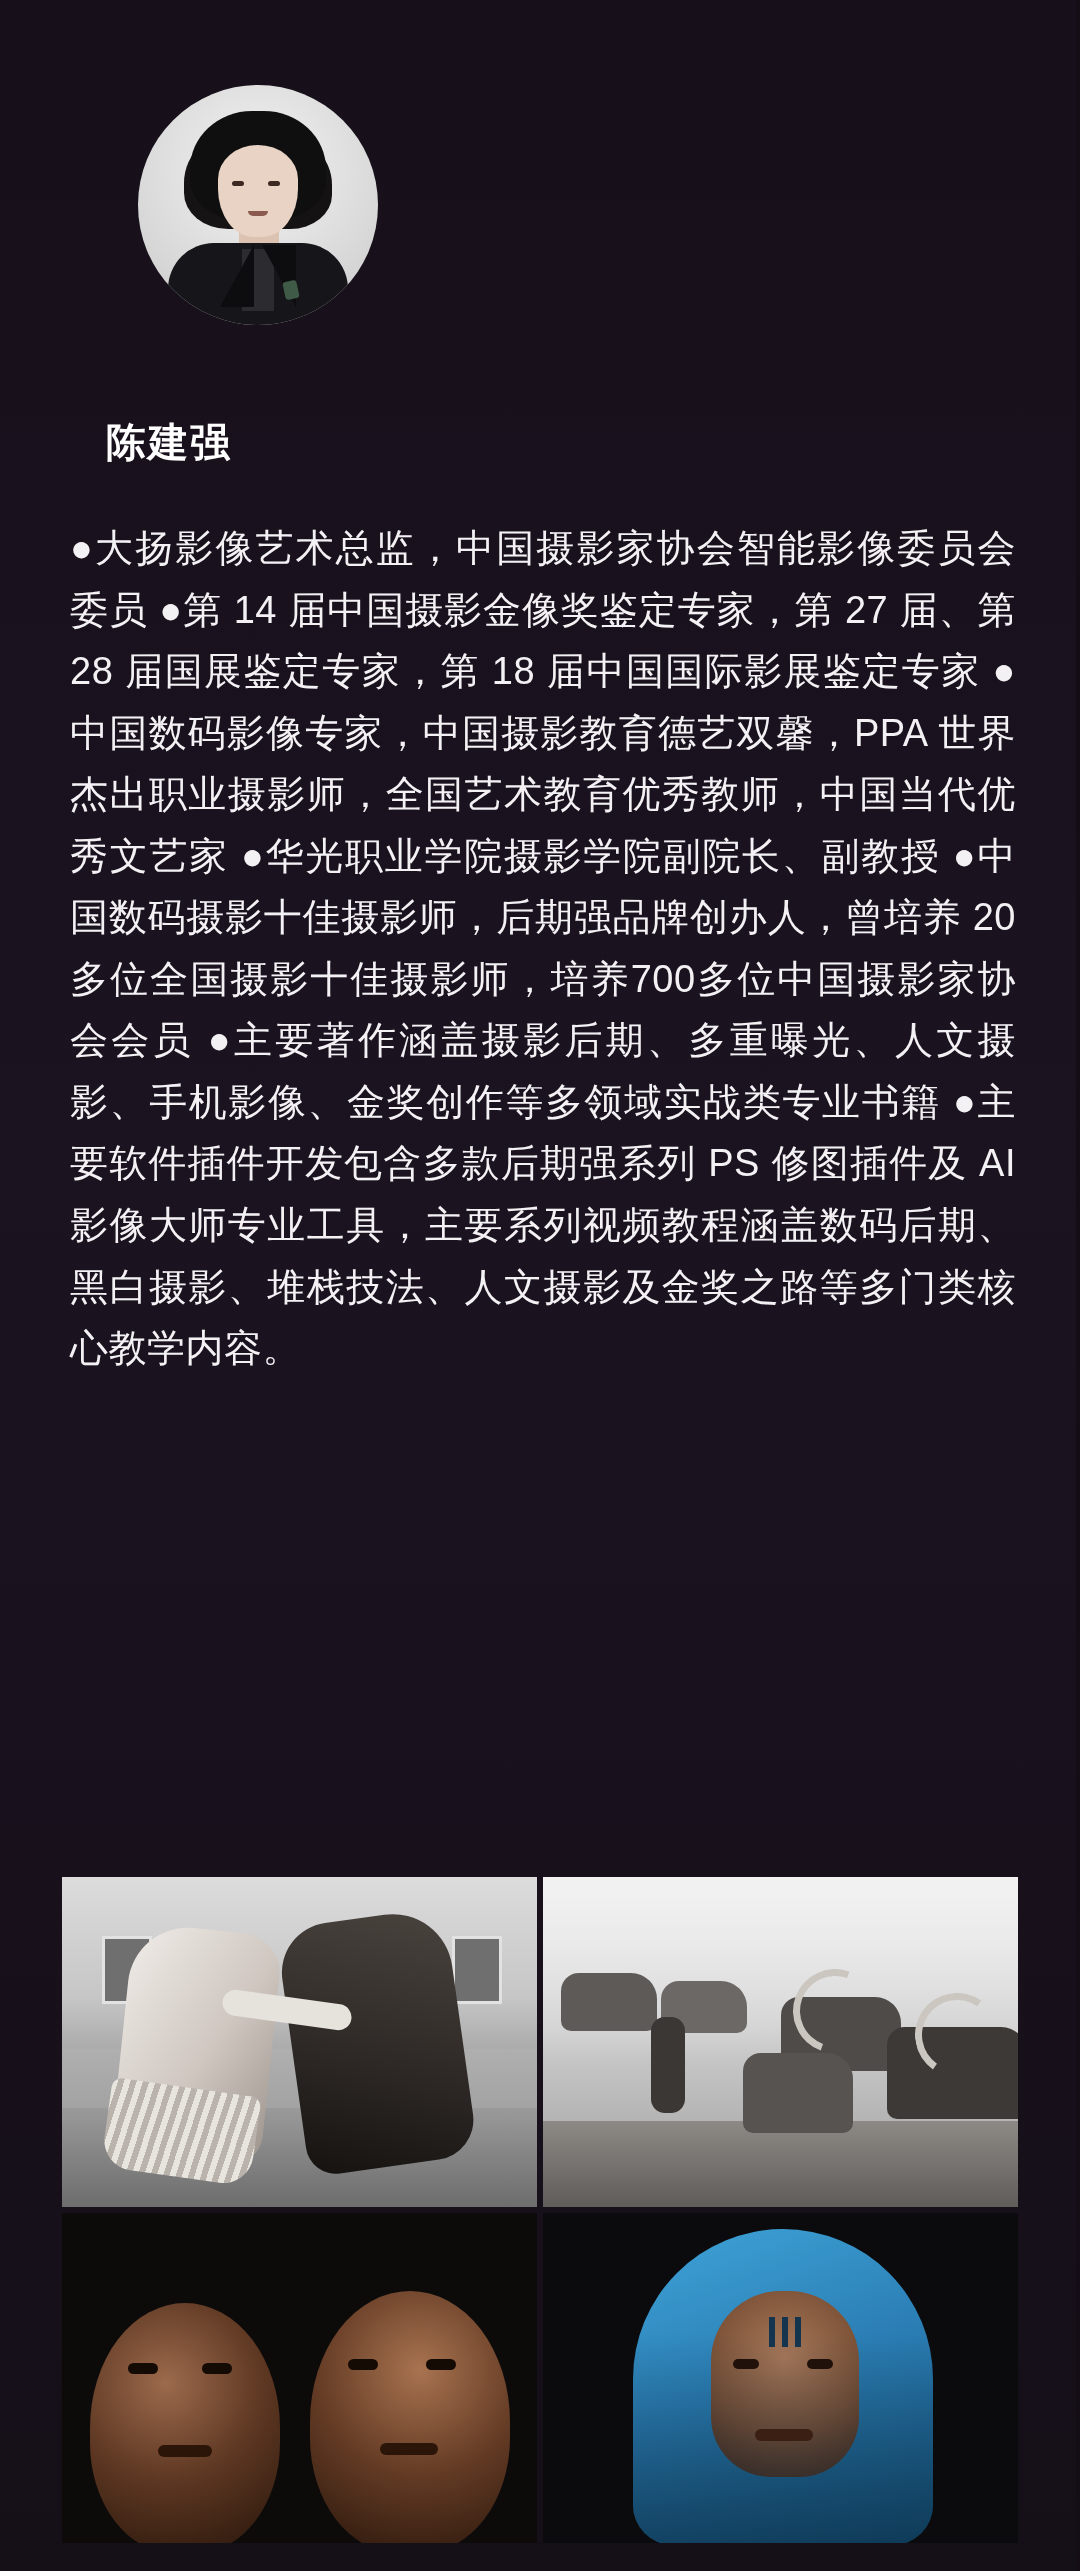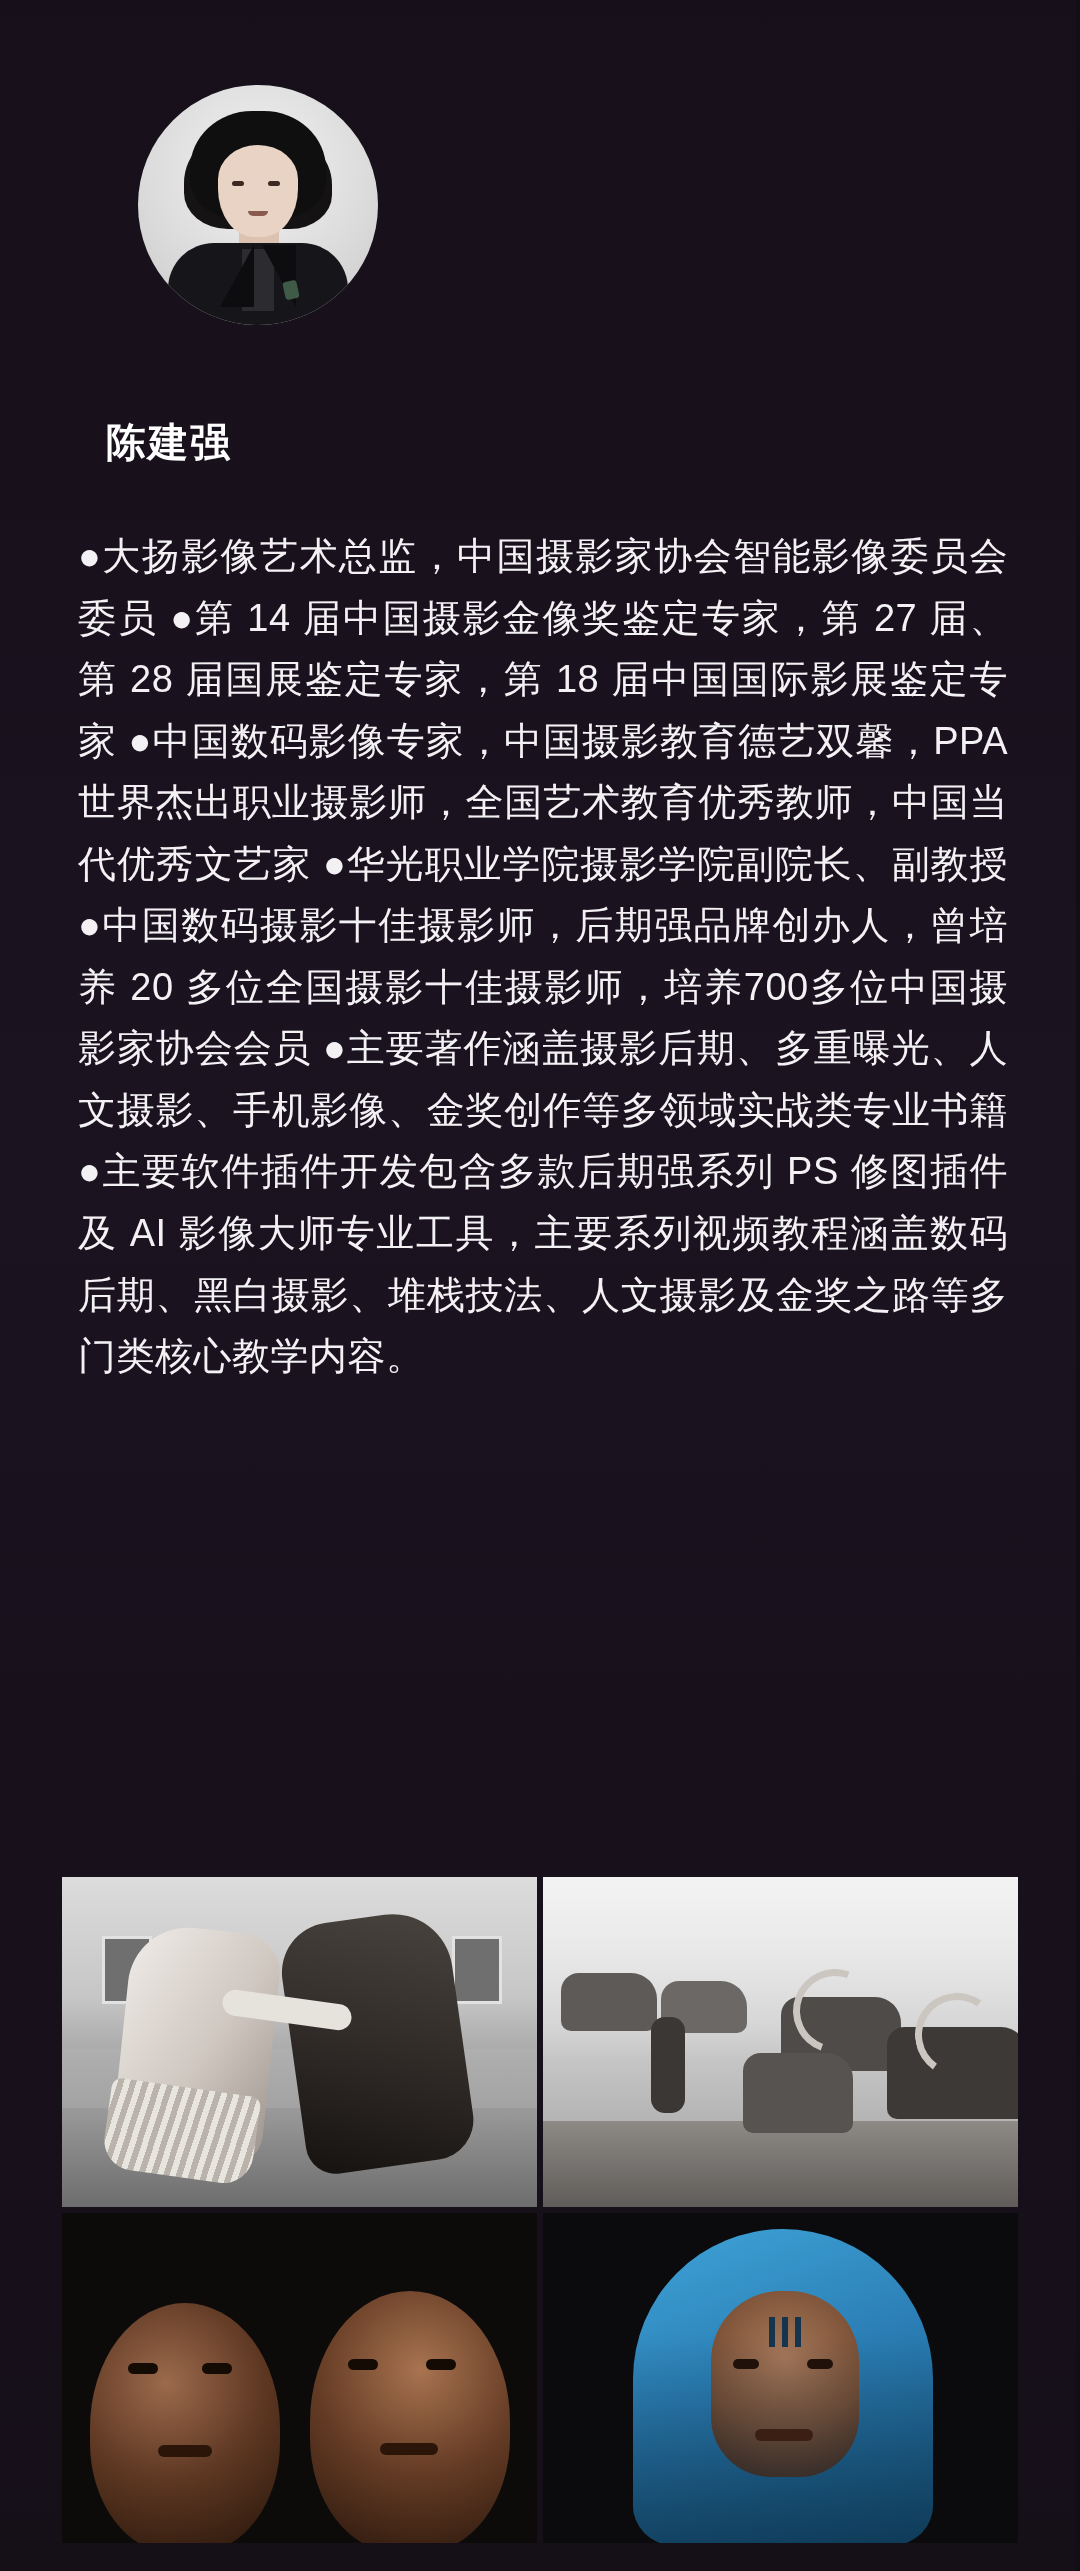--- a/index.html
+++ b/index.html
@@ -146,21 +146,21 @@
     left: 62px;
     top: 510px;
     width: 962px;
     font-size: 38px;
     line-height: 1.62;
     color: #f3f1f4;
     letter-spacing: 0.5px;
     text-align: justify;
   }
   .bio p {
-    margin: 16px;
+    margin: 8px;
     text-indent: 0;
   }
 
   
   .gallery {
     position: absolute;
     left: 62px;
     top: 1877px;
     width: 956px;
     display: grid;

